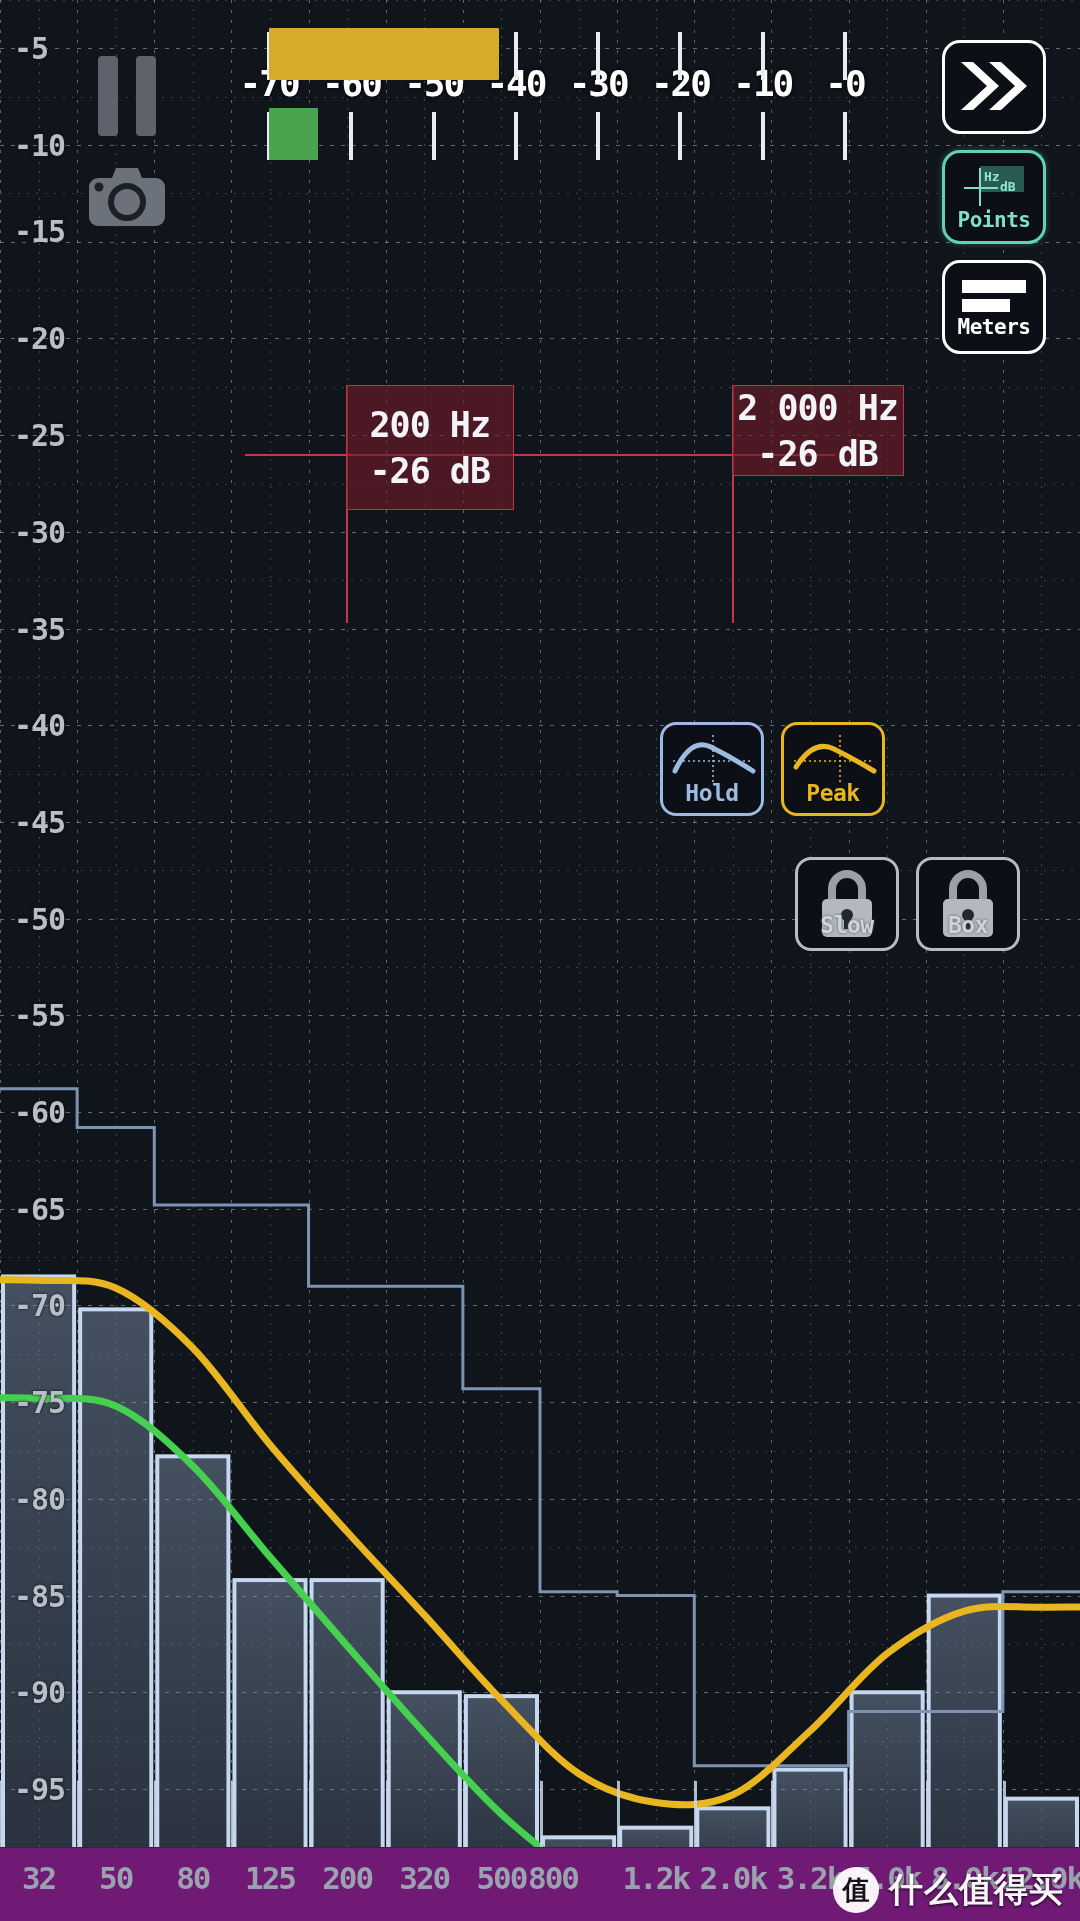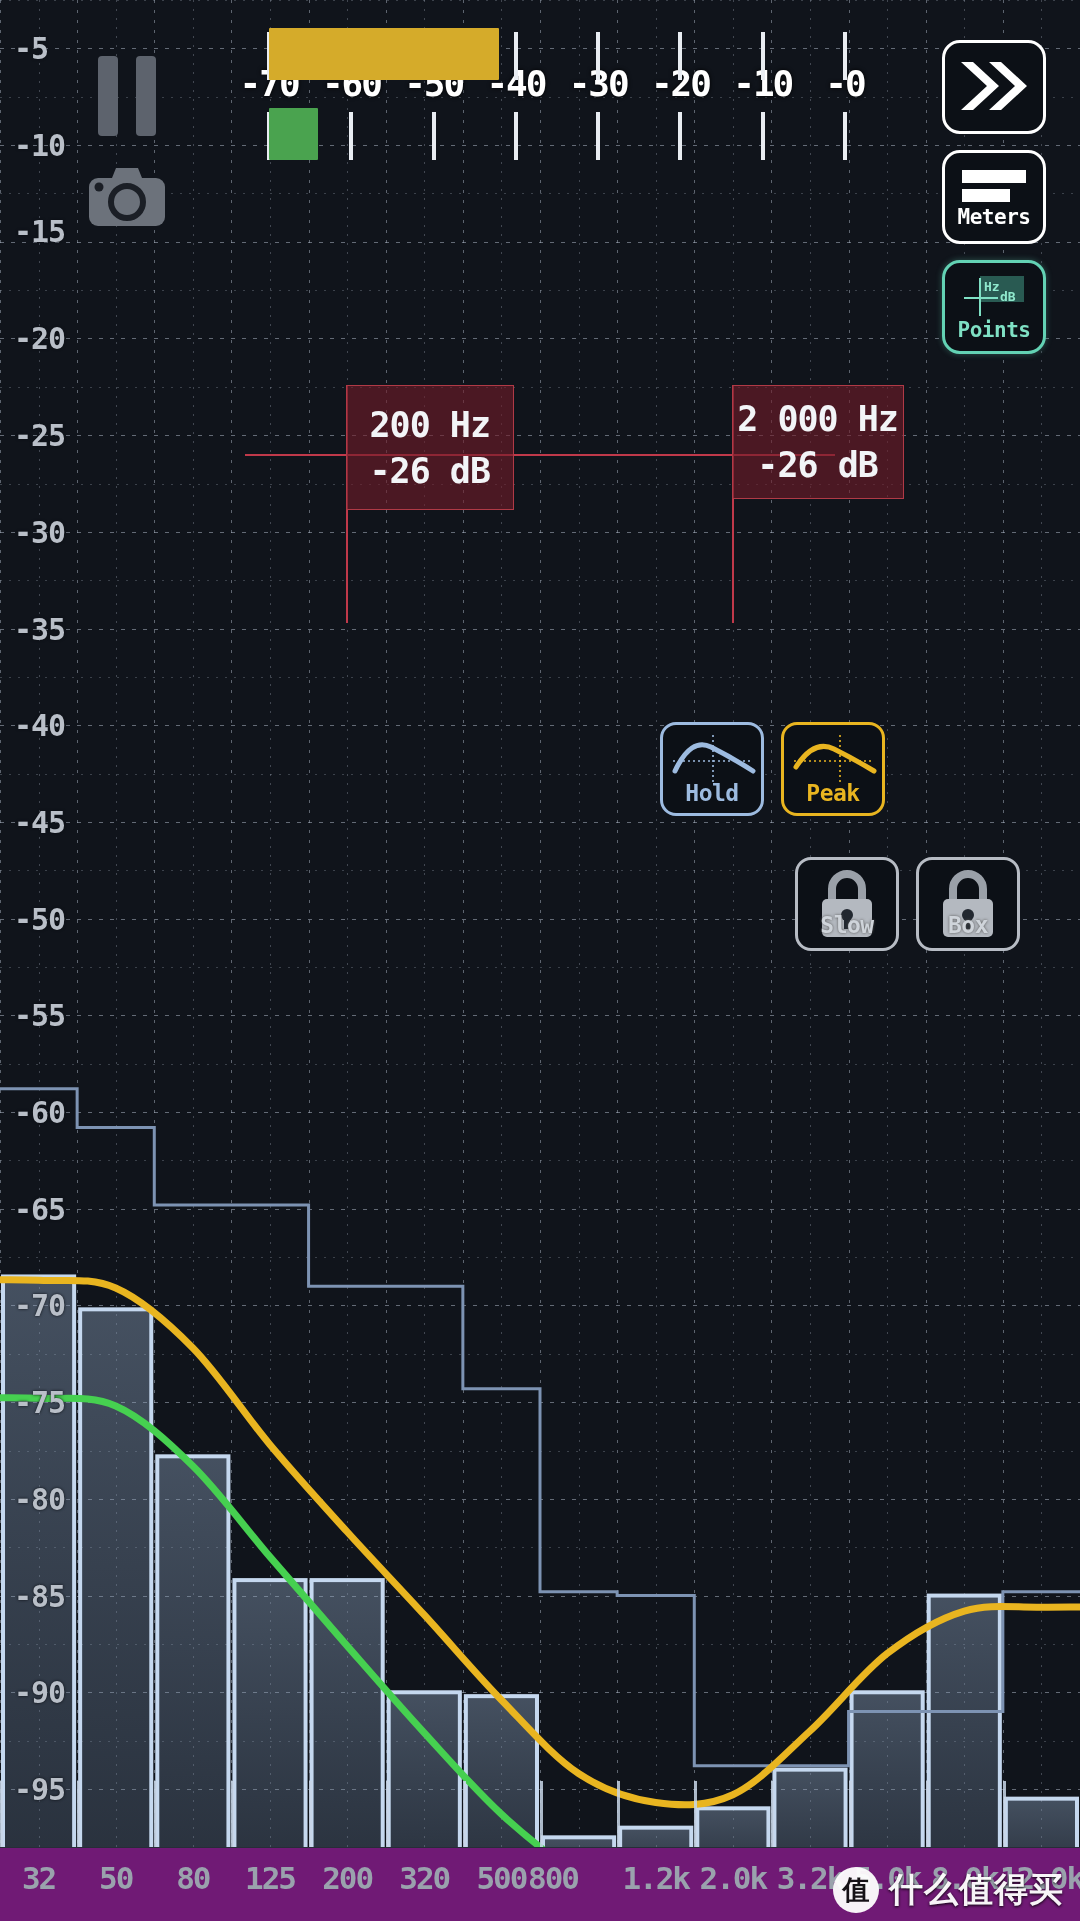--- a/index.html
+++ b/index.html
@@ -322,36 +322,36 @@
 
     <div class="rbtn">
       <svg width="74" height="56" viewBox="0 0 74 56">
         <path d="M4 4 L30 28 L4 52 L16 52 L42 28 L16 4 Z" fill="#fff"></path>
         <path d="M32 4 L58 28 L32 52 L44 52 L70 28 L44 4 Z" fill="#fff"></path>
       </svg>
       <span class="rlabel"></span>
     </div>
 
 
-    <div class="rbtn">
-      <svg width="68" height="38" viewBox="0 0 68 38">
-        <rect x="2" y="3" width="64" height="13" fill="#fff"></rect>
-        <rect x="2" y="22" width="48" height="13" fill="#fff"></rect>
-      </svg>
-      <span class="rlabel">Meters</span>
-    </div>
-
     <div class="rbtn teal">
       <svg width="64" height="44" viewBox="0 0 64 44">
         <rect x="18" y="2" width="44" height="26" fill="#3e8c7c" opacity=".6"></rect>
         <text x="22" y="17" font-size="13" font-family="DejaVu Sans Mono, monospace" fill="#8fe8cd" font-weight="bold">Hz</text>
         <text x="38" y="27" font-size="13" font-family="DejaVu Sans Mono, monospace" fill="#8fe8cd" font-weight="bold">dB</text>
         <path d="M2 24 H36 M18 4 V42" stroke="#7fe0c4" stroke-width="2" fill="none"></path>
       </svg>
       <span class="rlabel">Points</span>
+    </div>
+
+    <div class="rbtn">
+      <svg width="68" height="38" viewBox="0 0 68 38">
+        <rect x="2" y="3" width="64" height="13" fill="#fff"></rect>
+        <rect x="2" y="22" width="48" height="13" fill="#fff"></rect>
+      </svg>
+      <span class="rlabel">Meters</span>
     </div>
 
   </div>
 
   <div id="curverow">
     <div class="cbtn hold">
       <svg width="86" height="54" viewBox="0 0 86 54">
         <path d="M4 40 Q20 6 40 16 T82 40" fill="none" stroke="#9dbbe0" stroke-width="5" stroke-linecap="round"></path>
         <path d="M2 30 H80 M42 4 V52" stroke="#9dbbe0" stroke-width="1.6" stroke-dasharray="2 3" fill="none"></path>
       </svg>
@@ -388,21 +388,21 @@
   </div>
 
   <div id="markers">
       <div class="mkline-h" style="top: 454.497px; left: 245px; right: 245px;"></div>
       <div class="mkline-v" style="left: 345.764px; top: 385px; height: 238px;"></div>
       <div class="mkbox" style="left: 345.764px; top: 385px; width: 168px; height: 125px;">
         <span>200 Hz</span>
         <span>-26 dB</span>
       </div>
       <div class="mkline-v" style="left: 731.576px; top: 385px; height: 238px;"></div>
-      <div class="mkbox" style="left: 731.576px; top: 385px; width: 172px; height: 114px;">
+      <div class="mkbox" style="left: 731.576px; top: 385px; width: 172px; height: 91px;">
         <span>2 000 Hz</span>
         <span>-26 dB</span>
       </div>
     </div>
 
   <div id="xaxis">
       <div class="xlab" style="left: 38.5714px;">32</div>
       <div class="xlab" style="left: 115.714px;">50</div>
       <div class="xlab" style="left: 192.857px;">80</div>
       <div class="xlab" style="left: 270px;">125</div>

